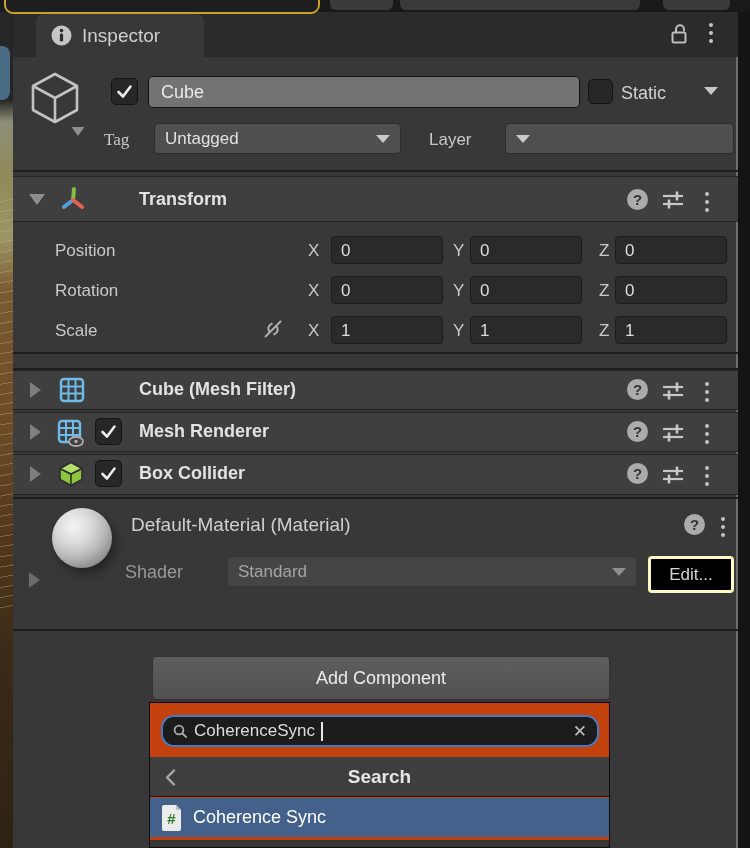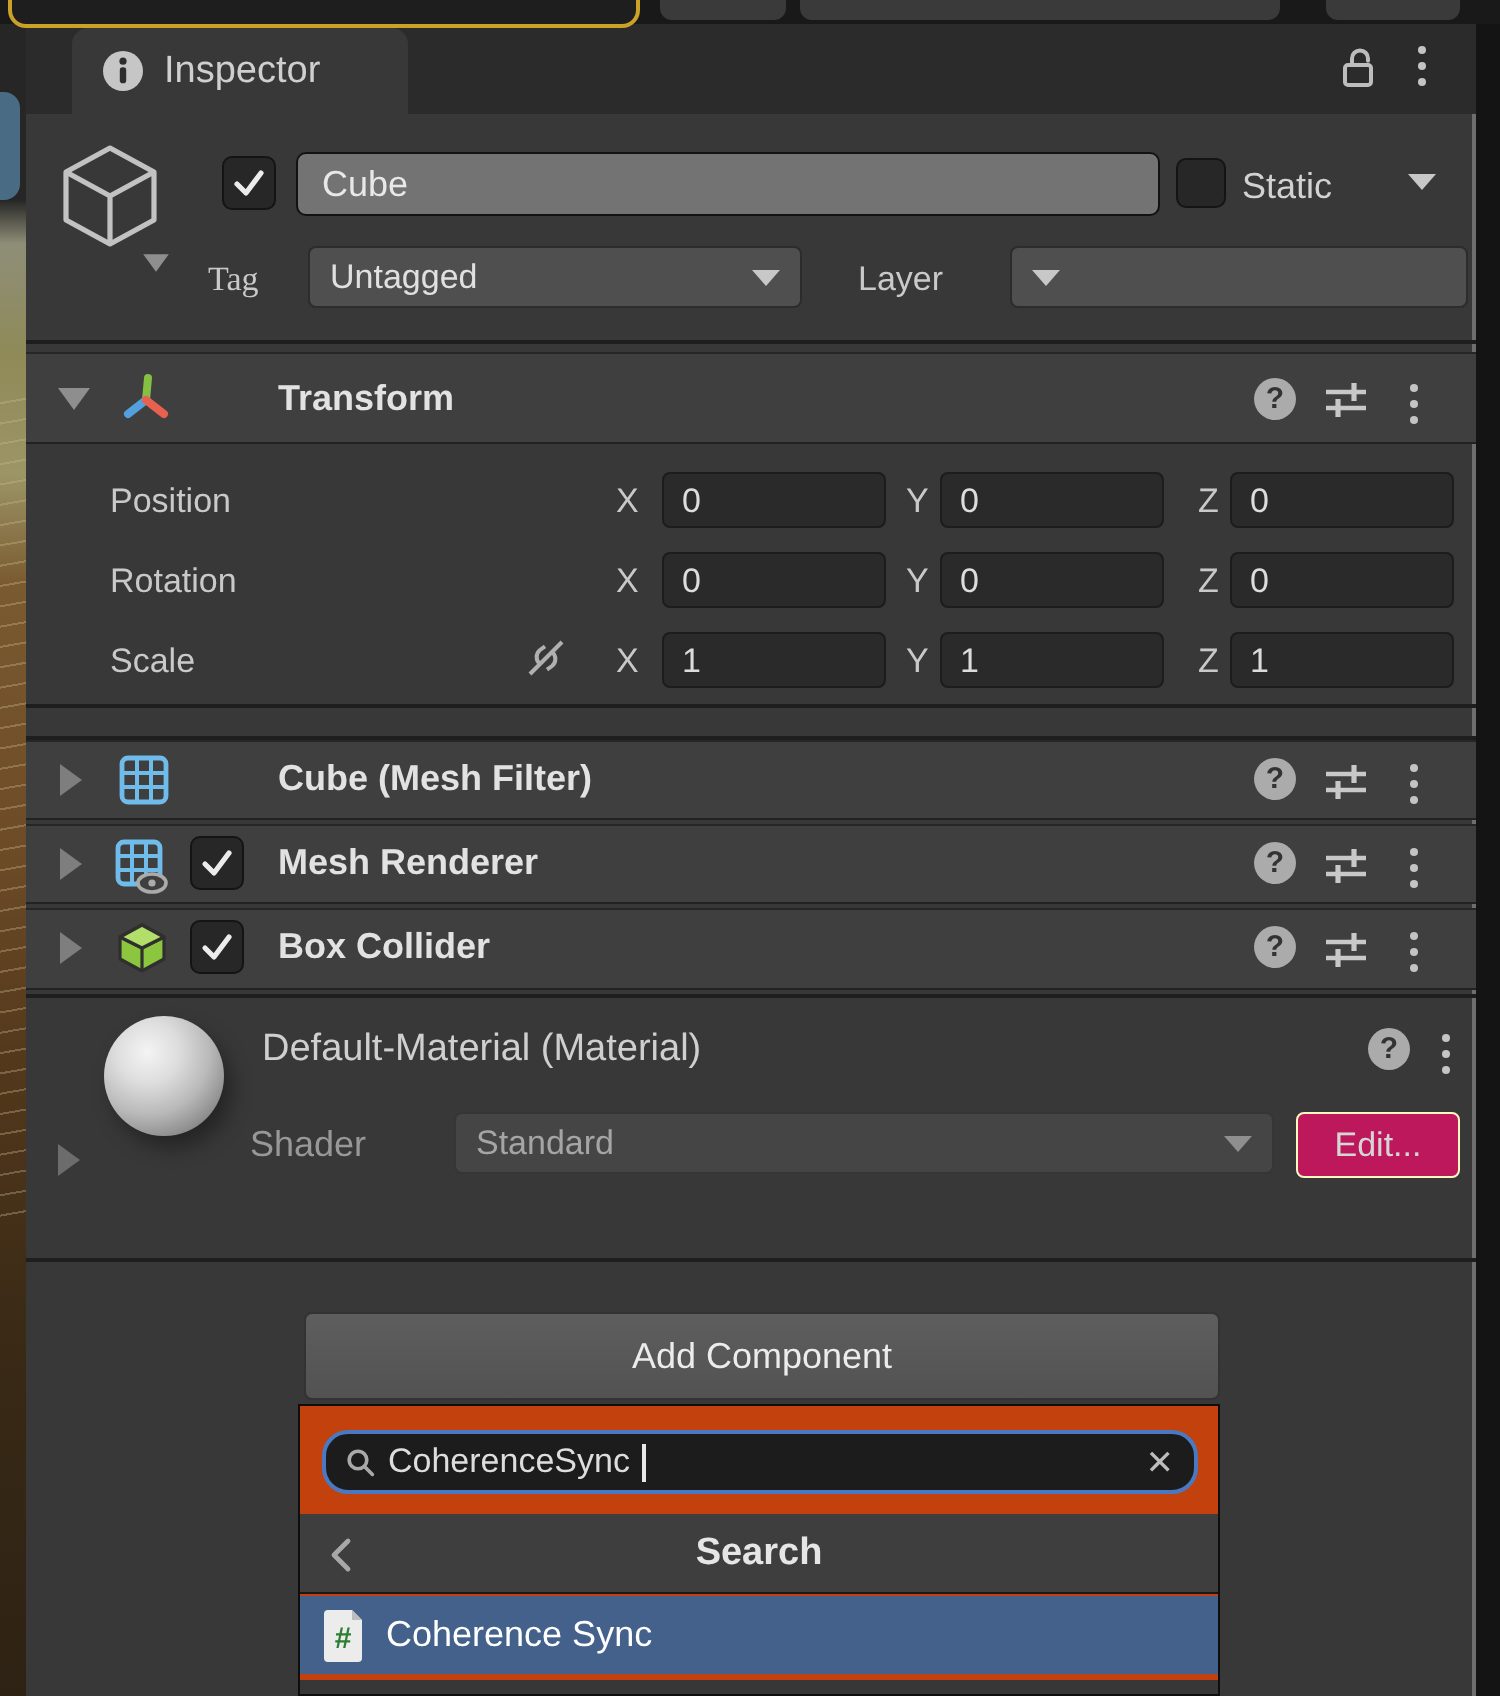--- a/index.html
+++ b/index.html
@@ -52,21 +52,21 @@
   .sec-head{background:#3F3F3F;border-top:1px solid #262626;border-bottom:1px solid #222;box-sizing:border-box;}
   .comp-title{font-weight:bold;font-size:18px;color:#E2E2E2;white-space:nowrap;}
   .nameinput{background:#737373;border:1px solid #121212;border-radius:5px;color:#E8E8E8;
              font-size:18px;padding:0 12px;box-sizing:border-box;font-family:"Liberation Sans",sans-serif;}
   .sep{background:#1E1E1E;height:2px;}
 
   
   .sphere{border-radius:50%;background:radial-gradient(circle at 36% 30%,#F4F4F4 0%,#DDD 28%,#B9B9B9 55%,#8B8B8B 78%,#6E6E6E 100%);
           box-shadow:4px 6px 10px rgba(0,0,0,.35);}
   .shader-dd{background:#454545;border:1px solid #363636;color:#A5A5A5;}
-  .btn-edit{background:#be185d;border:1px solid #fef9c3;border-radius:4px;color:#D5D5D5;font-size:17px;
+  .btn-edit{background:#000000;border:3px solid #fef9c3;border-radius:4px;color:#D5D5D5;font-size:17px;
             display:flex;align-items:center;justify-content:center;text-align:right;}
 
   
   .btn-add{background:linear-gradient(180deg,#5E5E5E,#525252);border:1px solid #333;border-radius:4px;
            color:#ECECEC;font-size:18px;display:flex;align-items:center;justify-content:center;}
   .popup{background:#c2410c;border:1px solid #0E0E0E;box-sizing:border-box;overflow:hidden;}
   .searchbox{background:#1C1C1C;border:2px solid #4A79C1;border-radius:13px;box-sizing:border-box;
              display:flex;align-items:center;padding:0 10px;gap:6px;}
   .searchtxt{color:#DDD;font-size:17px;white-space:nowrap;}
   .caret-line{width:2px;height:19px;background:#E8E8E8;}

